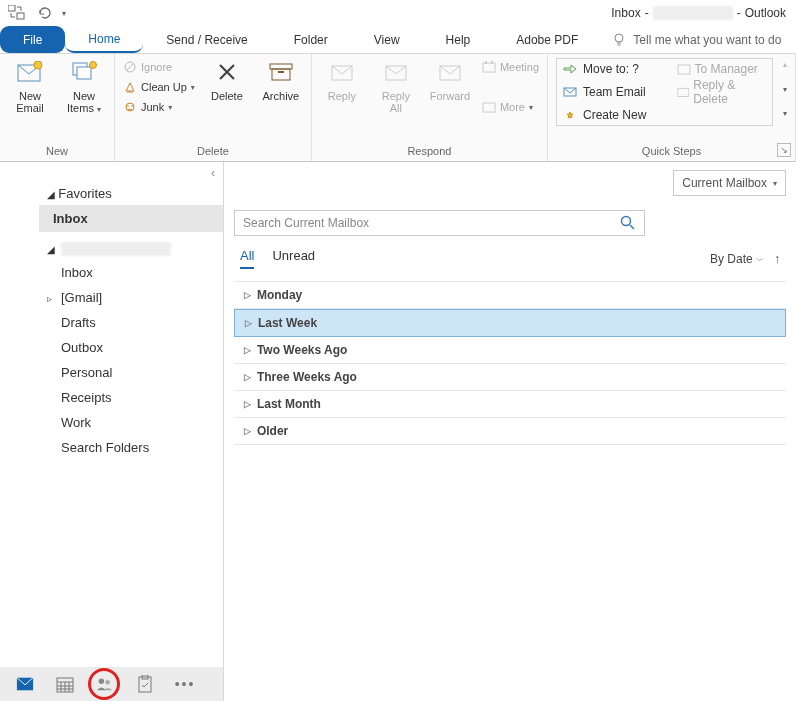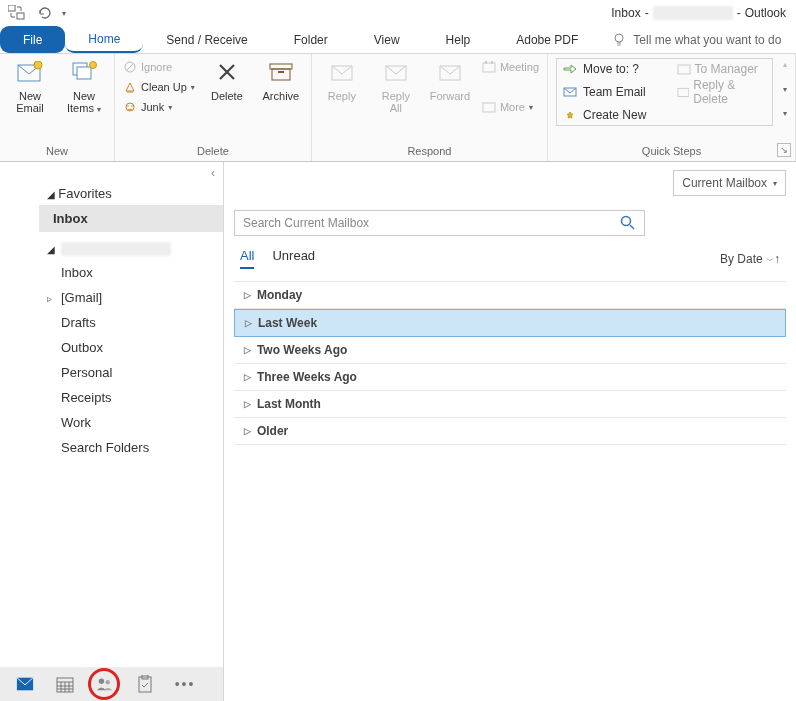--- a/index.html
+++ b/index.html
@@ -41,21 +41,21 @@
 .folder.expander::before { content: "▹"; font-size: 10px; color: #666; margin-right: 4px; display:inline-block; width:10px; margin-left:-14px; }
 .collapse-caret { align-self: flex-end; color:#888; font-size:12px; padding: 4px 8px 0 0; }
 .content { flex:1; display:flex; flex-direction:column; padding: 8px 10px; gap: 8px; }
 .search-row { display:flex; gap: 8px; }
 .search-box { flex:1; display:flex; align-items:center; border:1px solid #c9c9c9; height: 26px; padding: 0 8px; color:#888; justify-content:space-between;margin-top:40px; }
 .scope { border:1px solid #c9c9c9; height:26px; display:flex; align-items:center; padding: 0 8px; color:#555; gap:6px;margin-left:20px; }
 .filter-row { display:flex; align-items:center; justify-content:space-between; padding: 4px 6px 0; }
 .filter-tabs { display:flex; gap: 18px; font-size: 13px; }
 .ftab { padding-bottom: 4px; color:#333; }
 .ftab.active { color:#1664b0; border-bottom: 2px solid #1664b0; }
-.sort { color:#444; font-size: 12px; display:flex; align-items:flex-end; }
+.sort { color:#444; font-size: 12px; display:flex; align-items:flex-end; gap:10px; }
 .date-groups { display:flex; flex-direction:column; border-top: 1px solid #e7e7e7; margin-top:4px; }
 .dg { display:flex; align-items:center; gap:6px; padding: 6px 10px; border-bottom:1px solid #e7e7e7; color:#444; font-weight:600; font-size:12px; }
 .dg .tri { font-size:9px; color:#888; }
 .dg.sel { background:#cde6f7; border:1px solid #7eb0d8; }
 .navbar { height: 34px; background:#ececec; display:flex; align-items:center; gap: 22px; padding: 0 16px; position: relative; }
 .navbar .icon { width: 18px; height: 18px; display:flex; align-items:center; justify-content:center; color:#666; }
 .navbar .icon.active { color:#1664b0; }
 .people-circle { position:absolute; left: 88px; top: 50%; transform: translateY(-50%); width: 32px; height: 32px; border: 3px solid #d22; border-radius: 50%; pointer-events: none; }
 .tri-down { font-size: 8px; color:#666; }
 svg { display:block; }

